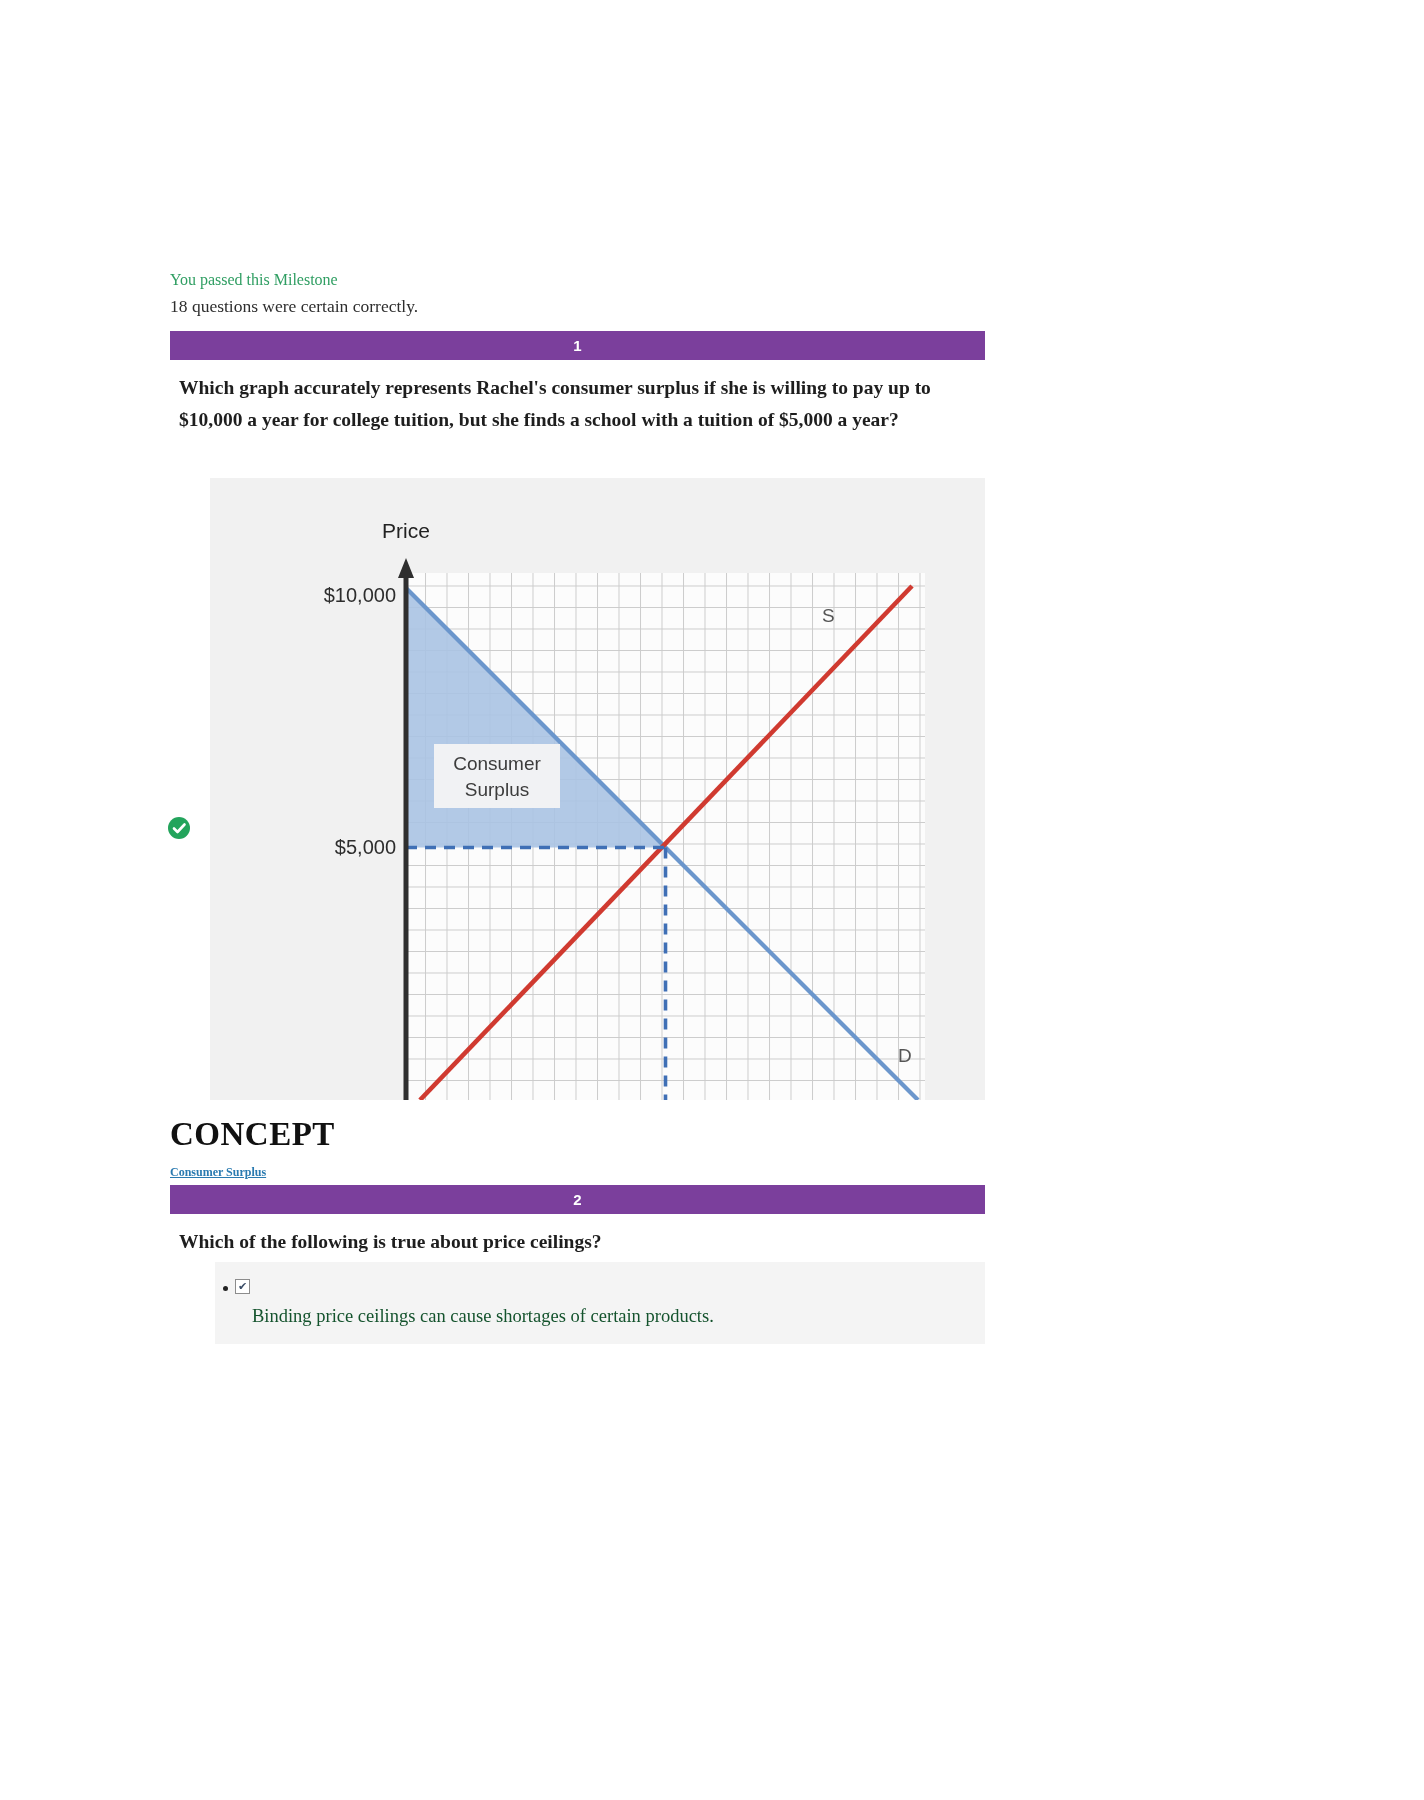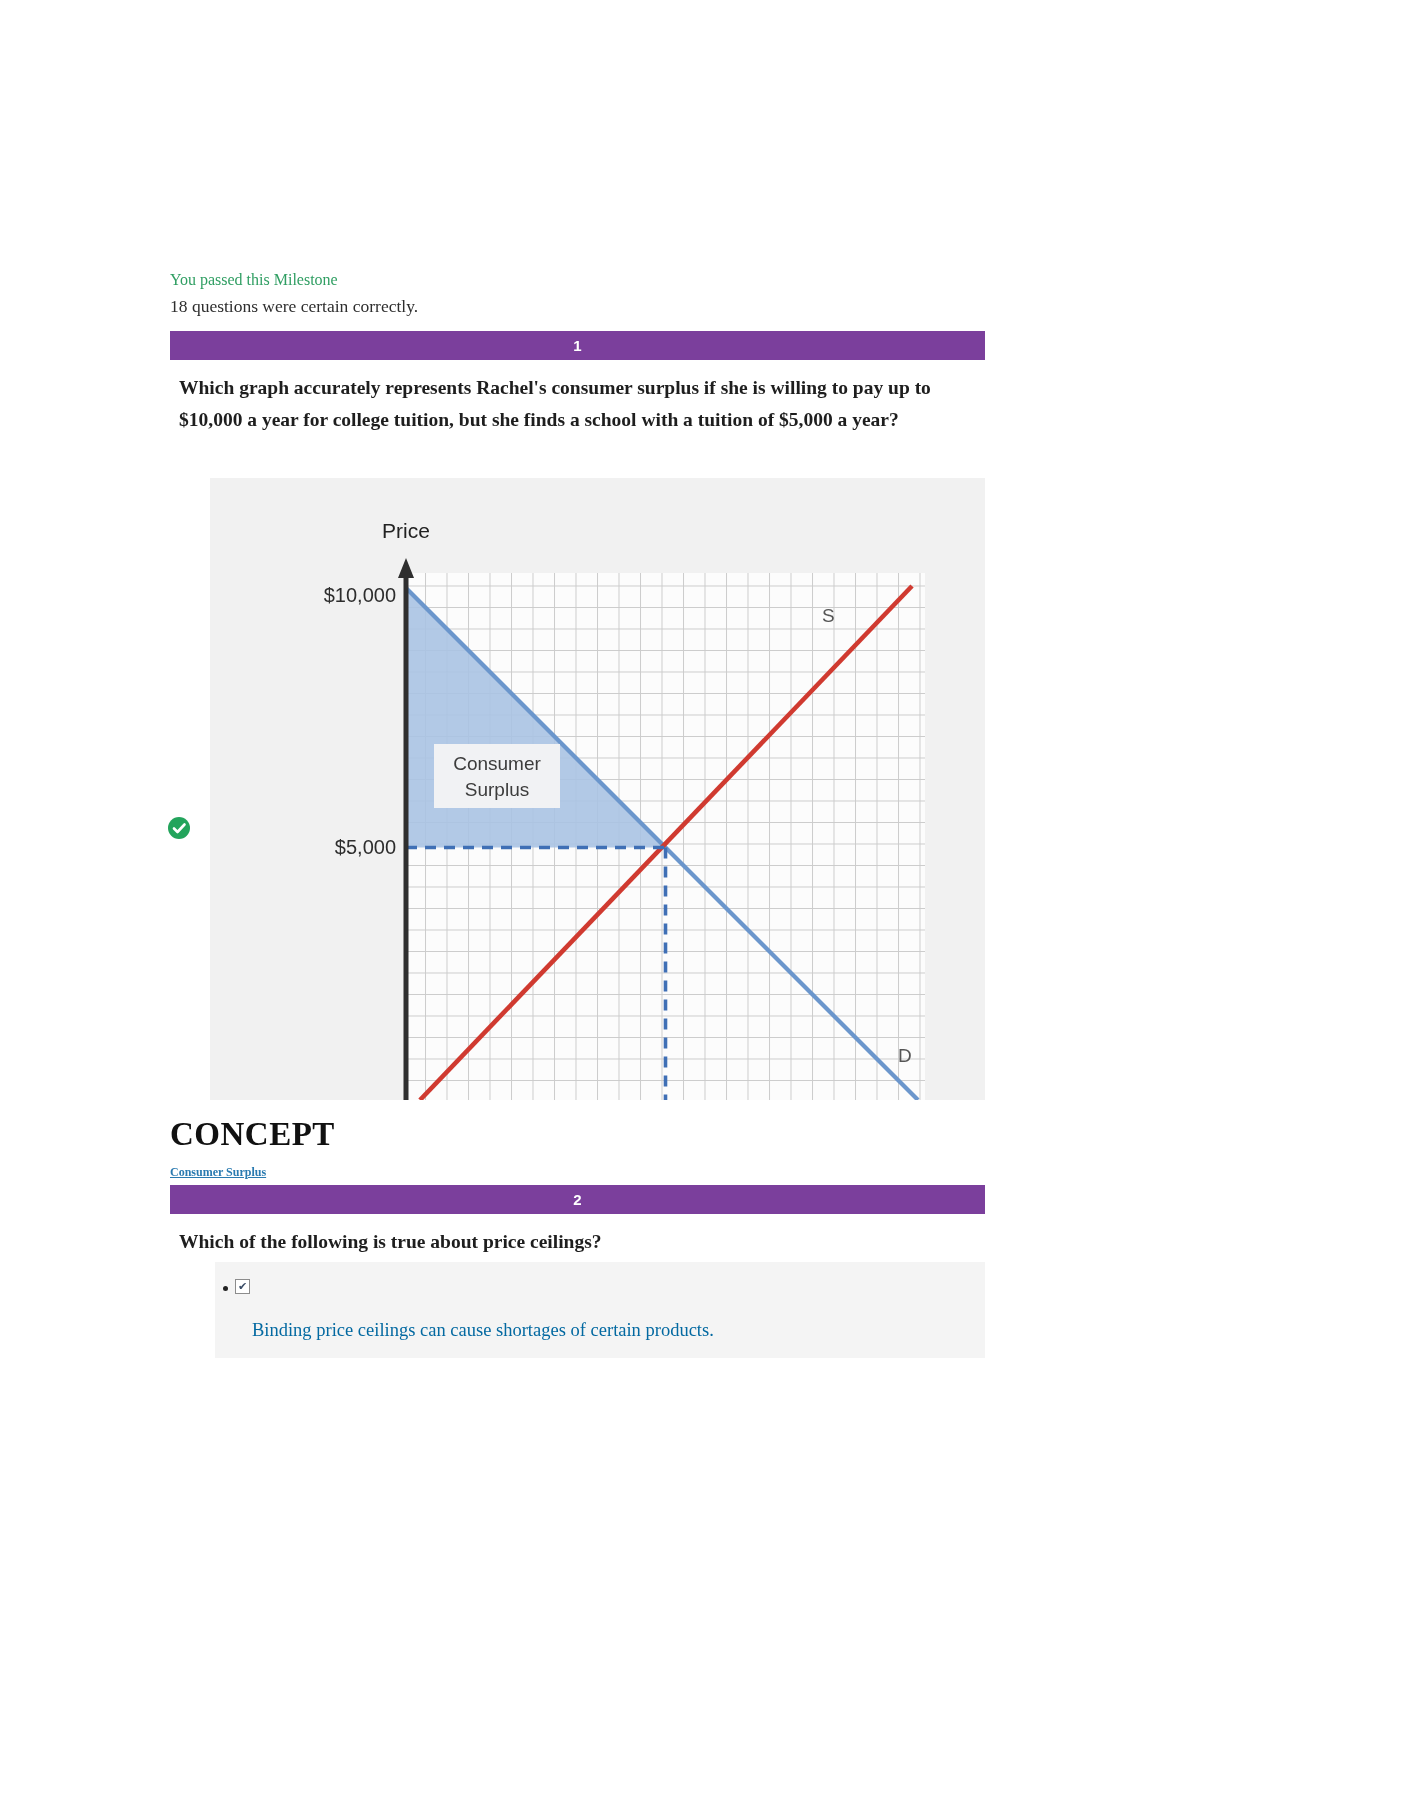--- a/index.html
+++ b/index.html
@@ -47,21 +47,21 @@
   }
 
   .options-box { left:215px; top:1262px; width:770px; background:#f4f4f4; padding:6px 0 16px 0; }
   .opt-head { margin-left:8px; margin-top:6px; display:flex; align-items:flex-end; height:20px; }
   .bullet { width:5px; height:5px; background:#222222; border-radius:50%; margin-right:7px; margin-bottom:3px; }
   .checkbox {
     width:15px; height:15px; border:1px solid #8c8c8c; background:#ffffff;
     font-family:"DejaVu Sans", sans-serif; font-size:11px; line-height:11px; color:#3a4c66;
     display:flex; align-items:center; justify-content:center;
   }
-  .opt-text { margin-left:37px; margin-top:24px; font-size:18.5px; color:#0369a1; line-height:24px; }
+  .opt-text { margin-left:37px; margin-top:10px; font-size:18.5px; color:#14532d; line-height:24px; }
 </style>
 </head>
 <body>
 
 <div class="page">
 
   <div class="abs status-passed">You passed this Milestone</div>
   <div class="abs status-count">
     <span class="b">18</span><span> questions were certain </span><span class="b">correctly</span><span>.</span>
   </div>

